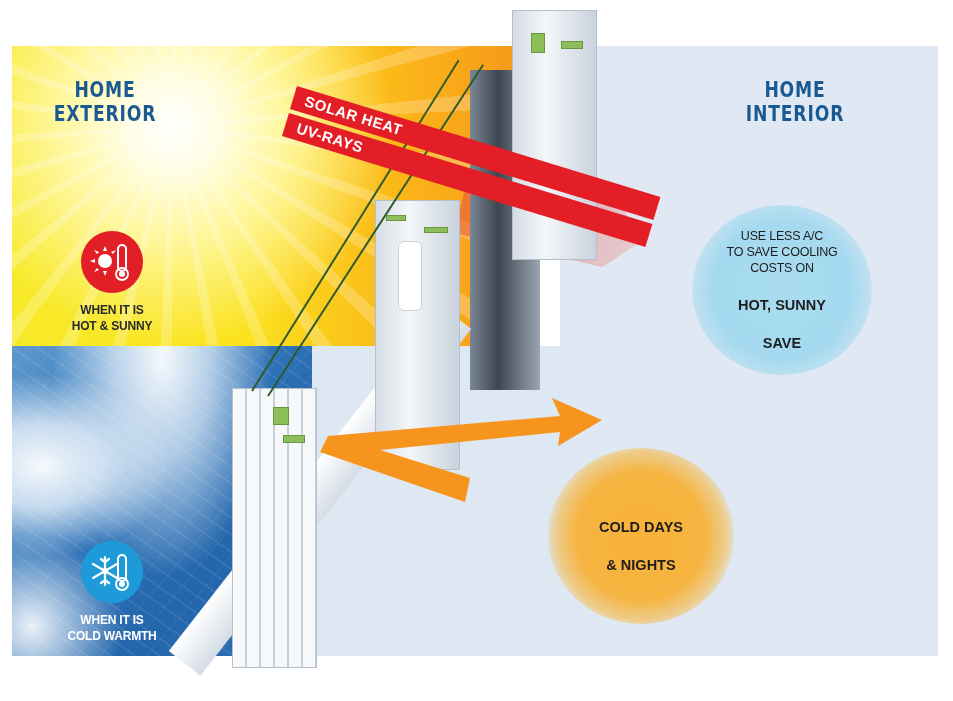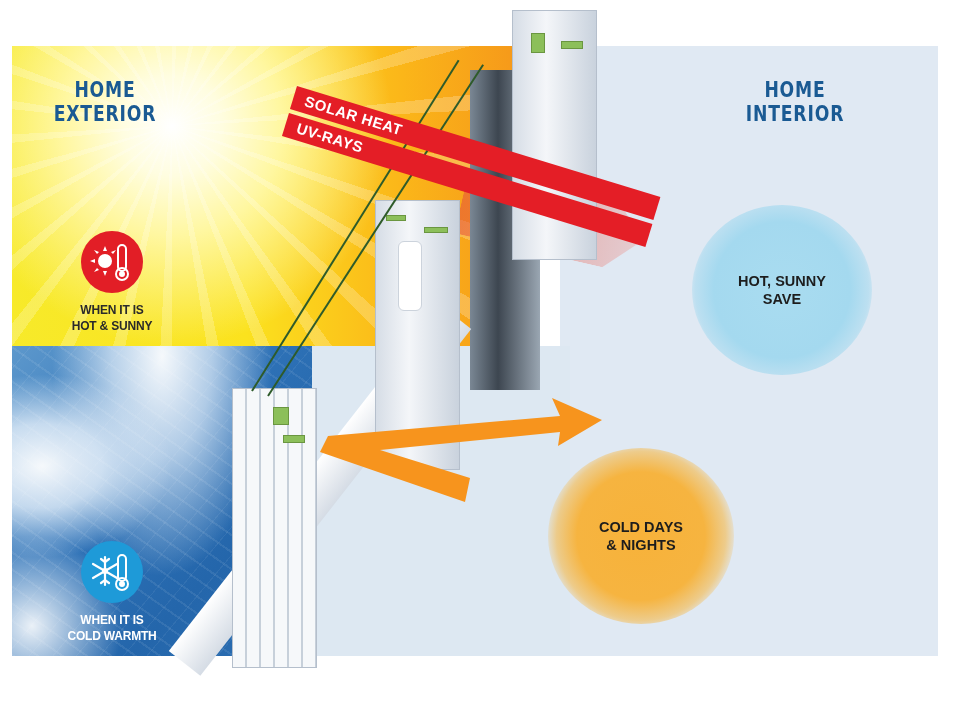--- a/index.html
+++ b/index.html
@@ -121,21 +121,21 @@
       left: 692px; top: 205px; width: 180px; height: 170px;
       background: radial-gradient(circle, #a9dcf0 0%, #a4d9ef 55%, rgba(164,217,239,0.6) 70%, rgba(224,233,243,0) 78%);
     }
     #bubble-warm {
       left: 548px; top: 448px; width: 186px; height: 176px;
       background: radial-gradient(circle, #f7b23a 0%, #f6b440 50%, rgba(246,184,70,0.6) 66%, rgba(224,233,243,0) 76%);
     }
     .bubble .lines { font-size: 12.5px; line-height: 16px; letter-spacing: -0.2px; }
     .bubble .lines span { display: block; }
     .bubble .emph { font-weight: bold; font-size: 14.5px; line-height: 18px; }
-    .bubble .emph span { display: block; }
+    .bubble .emph span { display: block; margin-top: 20px; }
   </style>
 </head>
 <body>
 
 <div class="panel" id="interior"></div>
 <div class="panel" id="interior-left"></div>
 <div class="panel" id="exterior-sun">
   <div class="rays"></div>
 </div>
 <div class="panel" id="exterior-cold">
@@ -214,20 +214,25 @@
     <circle cx="33" cy="35" r="6" fill="none" stroke="#fff" stroke-width="2"></circle>
     <circle cx="33" cy="35" r="3" fill="#fff"></circle>
   </svg>
 </div>
 <div class="badge-caption" id="caption-cold">
   <div>WHEN IT IS</div>
   <div>COLD WARMTH</div>
 </div>
 
 <div class="bubble" id="bubble-cool">
+  <div class="lines">
+    <span>USE LESS A/C</span>
+    <span>TO SAVE COOLING</span>
+    <span>COSTS ON</span>
+  </div>
   <div class="emph">
     <span>HOT, SUNNY</span>
     <span>SAVE</span>
   </div>
 </div>
 
 <div class="bubble" id="bubble-warm">
   <div class="emph">
     <span>COLD DAYS</span>
     <span>&amp; NIGHTS</span>

